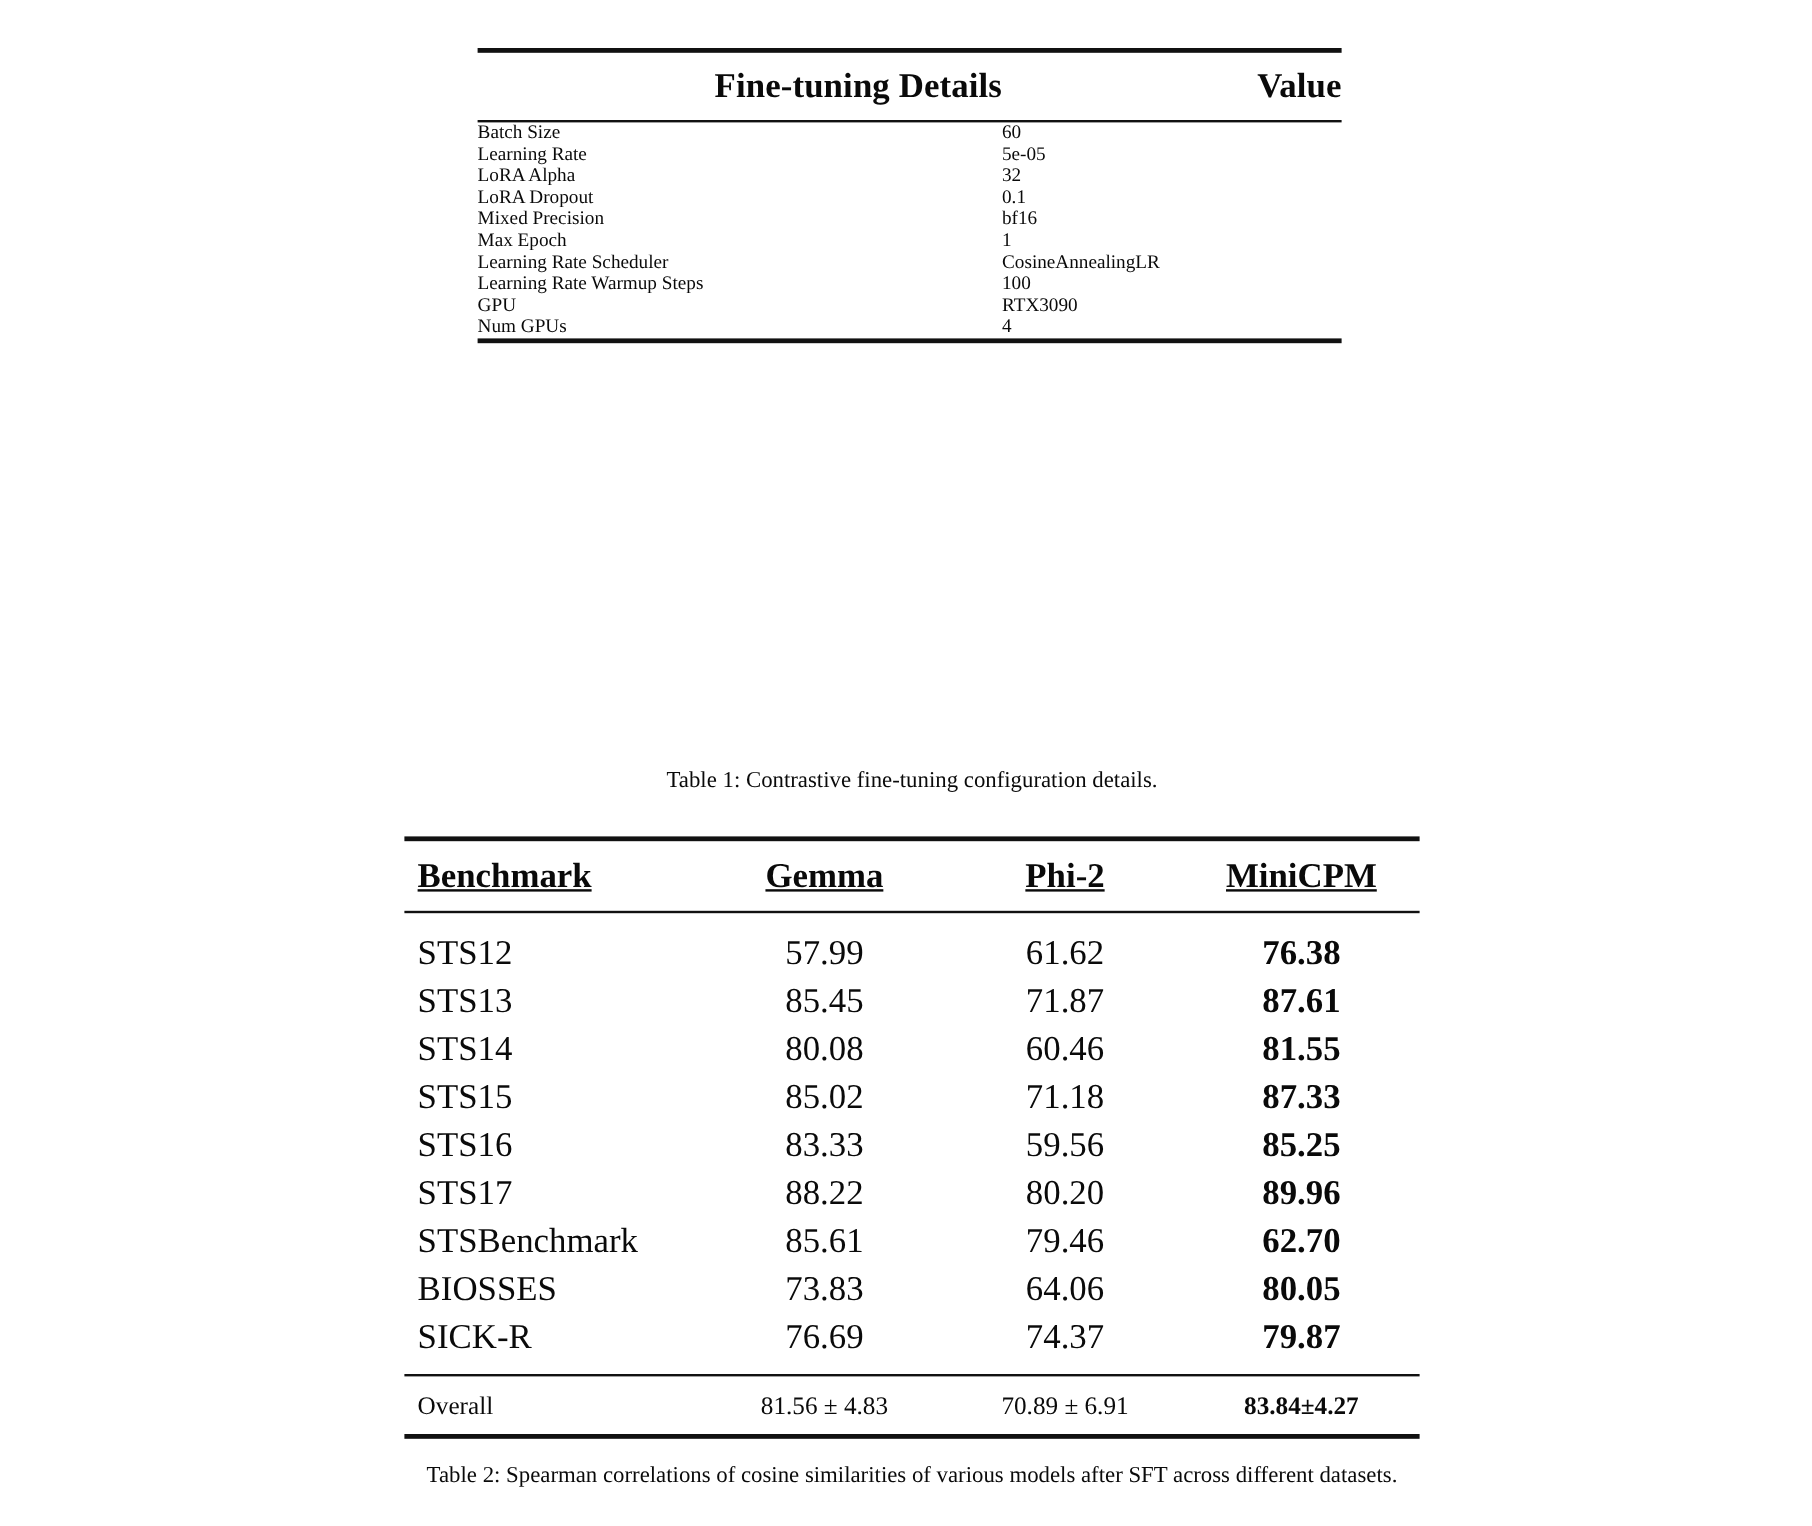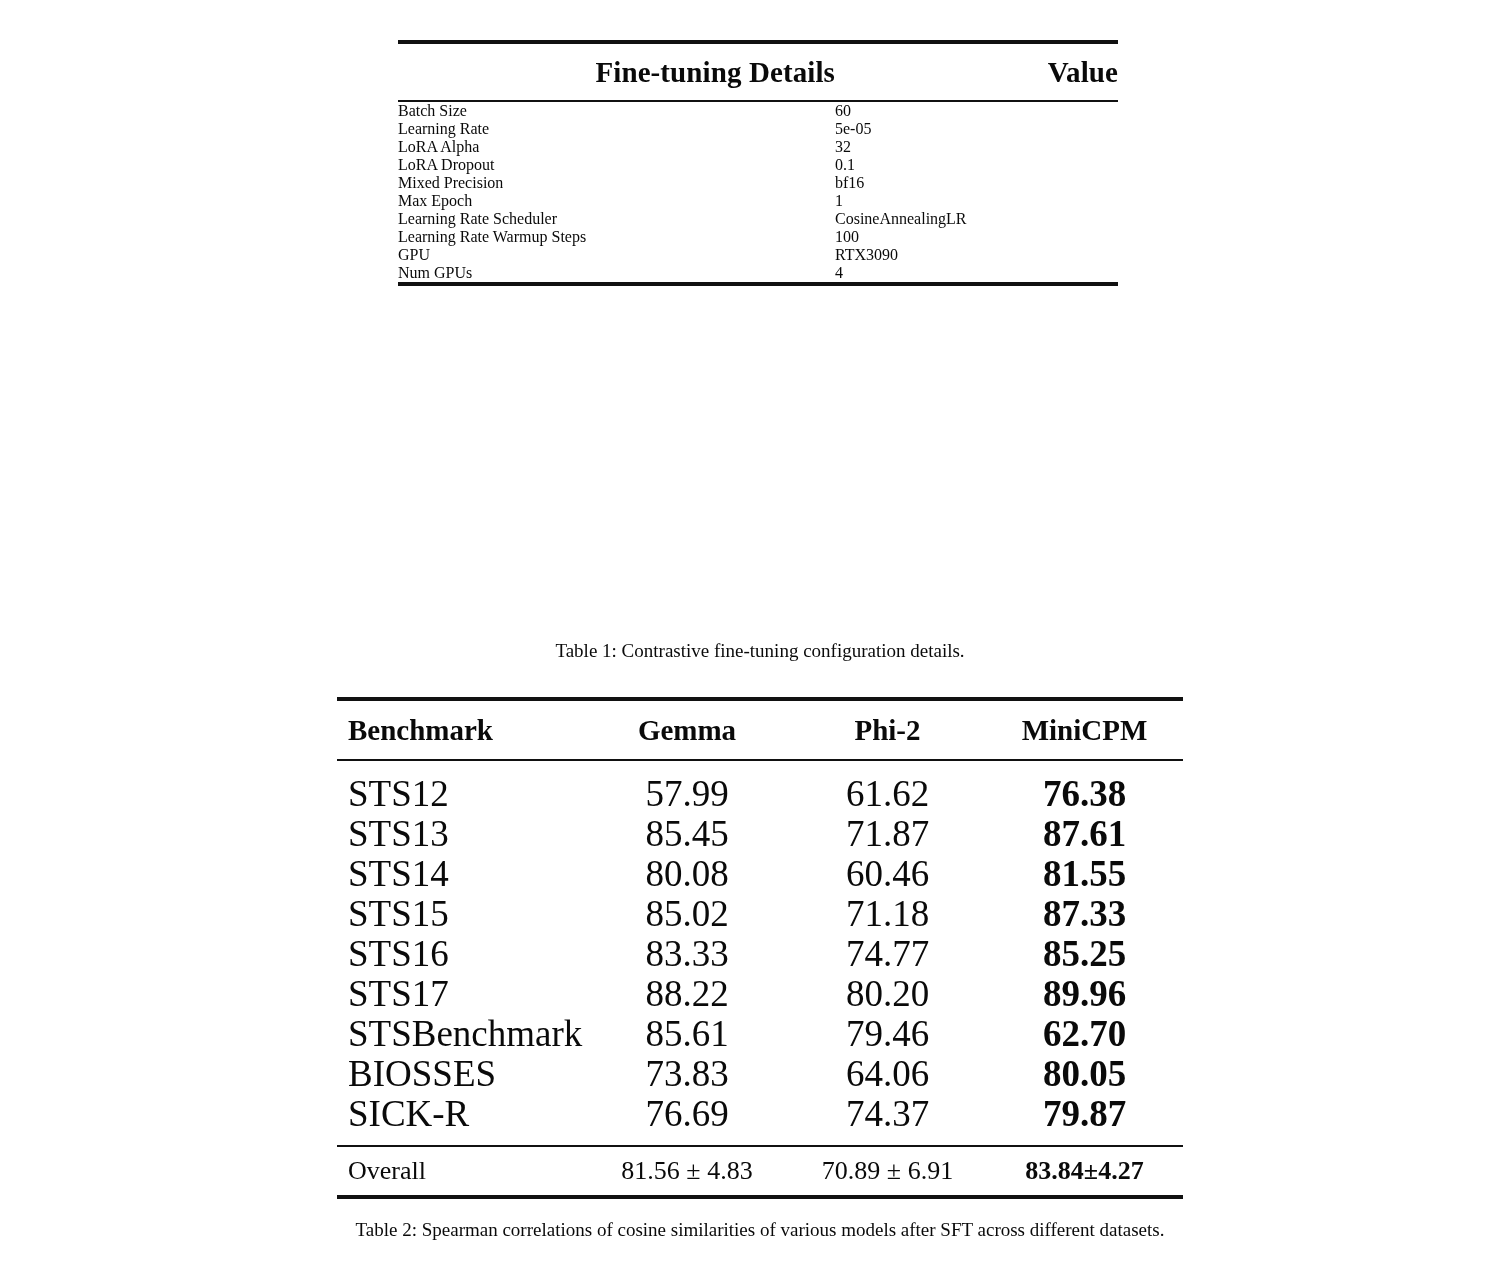--- a/index.html
+++ b/index.html
@@ -85,38 +85,39 @@
     position: absolute;
     left: 337px;
     top: 697px;
     width: 846px;
   }
   #t2-head-row th {
     font-size: 29px;
     font-weight: bold;
     height: 58px;
     line-height: 58px;
+    text-decoration: underline;
   }
   #t2-head-row th.bcol { text-align: left; padding-left: 11px; }
   #t2-head-row th.ncol { text-align: center; }
 
   #table2 tbody tr td {
-    font-size: 37px;
+    font-size: 29px;
     height: 40px;
     line-height: 40px;
     white-space: nowrap;
   }
   #table2 tbody tr td.bcol { text-align: left; padding-left: 11px; }
   #table2 tbody tr td.ncol { text-align: center; }
   #table2 tbody tr td.bold { font-weight: bold; }
   #table2 tbody tr:first-child td { padding-top: 13px; }
   #table2 tbody tr:last-child td { padding-bottom: 11px; }
 
   #t2-total-row td {
-    font-size: 26px;
+    font-size: 21px;
     height: 48px;
     line-height: 48px;
     white-space: nowrap;
   }
   #t2-total-row td.bcol { text-align: left; padding-left: 11px; }
   #t2-total-row td.ncol { text-align: center; }
   #t2-total-row td.bold { font-weight: bold; }
 
   .t2-col1 { width: 248px; }
   .t2-col2 { width: 204px; }
@@ -253,21 +254,21 @@
       </tr>
       <tr>
         <td class="bcol">STS15</td>
         <td class="ncol">85.02</td>
         <td class="ncol">71.18</td>
         <td class="ncol bold">87.33</td>
       </tr>
       <tr>
         <td class="bcol">STS16</td>
         <td class="ncol">83.33</td>
-        <td class="ncol">74.77</td>
+        <td class="ncol">59.56</td>
         <td class="ncol bold">85.25</td>
       </tr>
       <tr>
         <td class="bcol">STS17</td>
         <td class="ncol">88.22</td>
         <td class="ncol">80.20</td>
         <td class="ncol bold">89.96</td>
       </tr>
       <tr>
         <td class="bcol">STSBenchmark</td>

